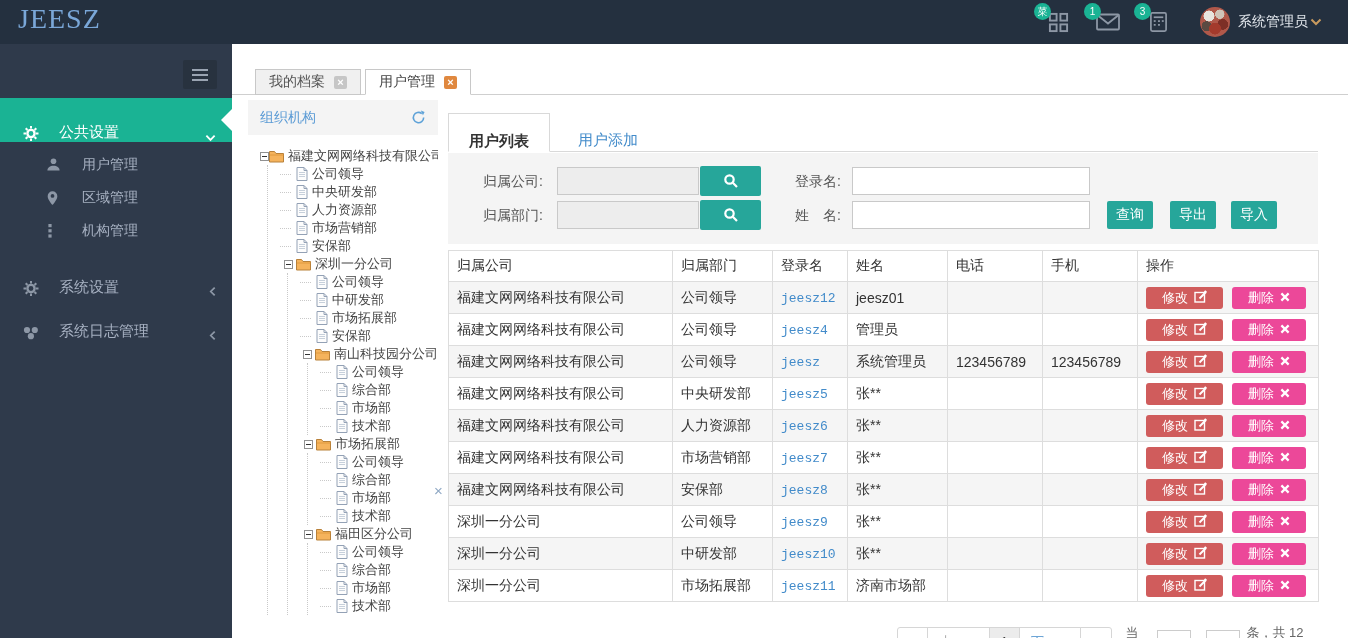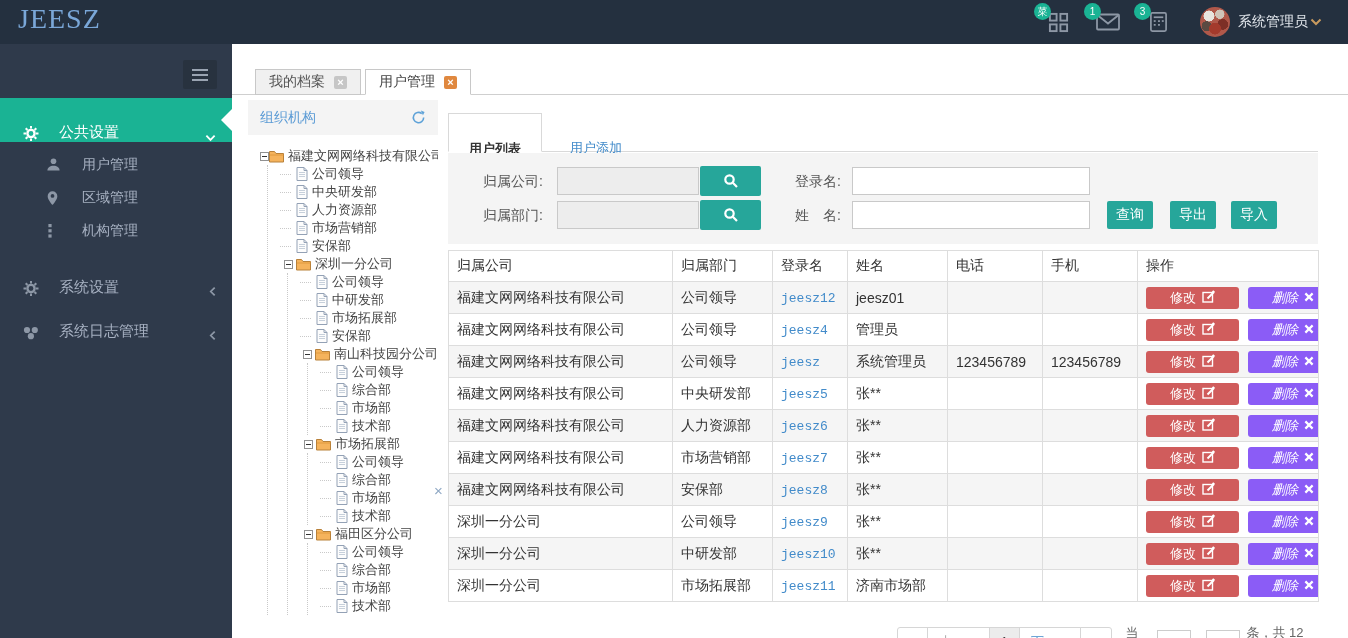--- a/index.html
+++ b/index.html
@@ -73,21 +73,21 @@
   .tslot::before { content:''; display:block; width:11px; border-top:1px dotted #c9c9c9; }
   .ticon { margin-right:4px; display:flex; }
   .tlabel { font-size:13px; color:#444; }
   .tchildren { margin-left:7px; border-left:1px dotted #c9c9c9; padding-left:12px; }
 
   .panel-collapse { position:absolute; left:202px; top:438px; font-size:15px; color:#8fa8c4; cursor:pointer; }
 
   
   .user-panel { position:absolute; left:216px; top:0; width:870px; bottom:0; }
   .panel-tabs { position:absolute; top:69px; left:0; right:0; height:39px; border-bottom:1px solid #d9d9d9; display:flex; }
-  .ptab { height:39px; line-height:38px; padding:16px 20px; font-size:13px; cursor:pointer; }
+  .ptab { height:39px; line-height:38px; padding:8px 20px; font-size:15px; cursor:pointer; }
   .ptab.active { border:1px solid #d9d9d9; border-bottom:1px solid #fff; margin-bottom:-1px;
     background:#fff; font-weight:bold; color:#333; }
   .ptab.inactive { color:#428bca; margin-left:8px; }
 
   .filters { position:absolute; top:109px; left:0; right:0; height:91px; background:#f4f4f4; }
   .flabel { position:absolute; font-size:14px; color:#555; line-height:28px; }
   .finput { position:absolute; height:28px; border:1px solid #c9c9c9; font-size:13px; padding:0 6px;
     font-family:"Liberation Sans", sans-serif; }
   .finput.gray { background:#ededed; }
   .finput.white { background:#fff; }
@@ -101,25 +101,25 @@
   .lab2 { left:347px; } .inp2 { left:404px; width:238px; }
   .q { left:659px; } .e { left:722px; } .im { left:783px; }
 
   .utable { position:absolute; top:206px; left:0; width:870px; border-collapse:collapse; table-layout:fixed;
     font-size:14px; color:#333; }
   .utable th, .utable td { border:1px solid #ddd; padding:0 8px; overflow:hidden; white-space:nowrap; text-align:left; }
   .utable th { height:31px; font-weight:normal; background:#fff; }
   .utable td { height:32px; }
   .utable tbody tr:nth-child(odd) td { background:#f5f5f5; }
   .loginlink { color:#428bca; font-family:"Liberation Mono", monospace; font-size:13px; cursor:pointer; }
-  .rbtn { display:inline-flex; align-items:center; gap:6px; height:22px; padding:0 24px; border:none;
+  .rbtn { display:inline-flex; align-items:center; gap:6px; height:22px; padding:0 16px; border:none;
     border-radius:3px; color:#fff; font-size:13px; margin-right:9px; cursor:pointer;
     font-family:"Liberation Sans", sans-serif; }
   .rbtn.edit { background:#d05c5c; }
-  .rbtn.del  { background:#8b5cf6;font-style:italic; }
+  .rbtn.del  { background:#ec4899; }
 
   .pager { position:absolute; top:580px; left:449px; display:flex; align-items:center; font-size:13px; color:#666; }
   .pcell { height:30px; line-height:28px; padding:0 11px; border:1px solid #d6d6d6; background:#fff; margin-left:-1px; cursor:pointer; }
   .pcell.first { border-radius:3px 0 0 3px; margin-left:0; }
   .pcell.last  { border-radius:0 3px 3px 0; }
   .pcell.dis { color:#aaa; cursor:default; }
   .pcell.cur { background:#ececec; color:#444; }
   .pcell.lnk { color:#428bca; }
   .pinfo { margin-left:14px; display:flex; align-items:center; gap:6px; }
   .pbox { width:34px; height:24px; border:1px solid #ccc; background:#fff; }

